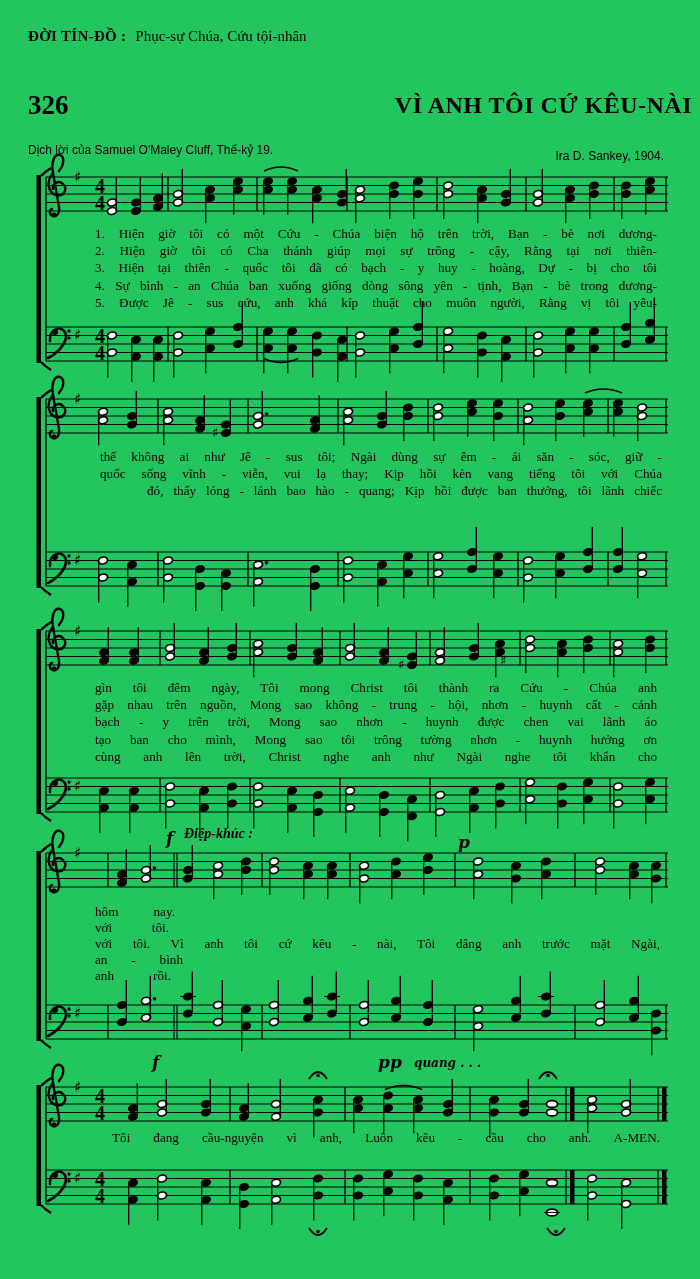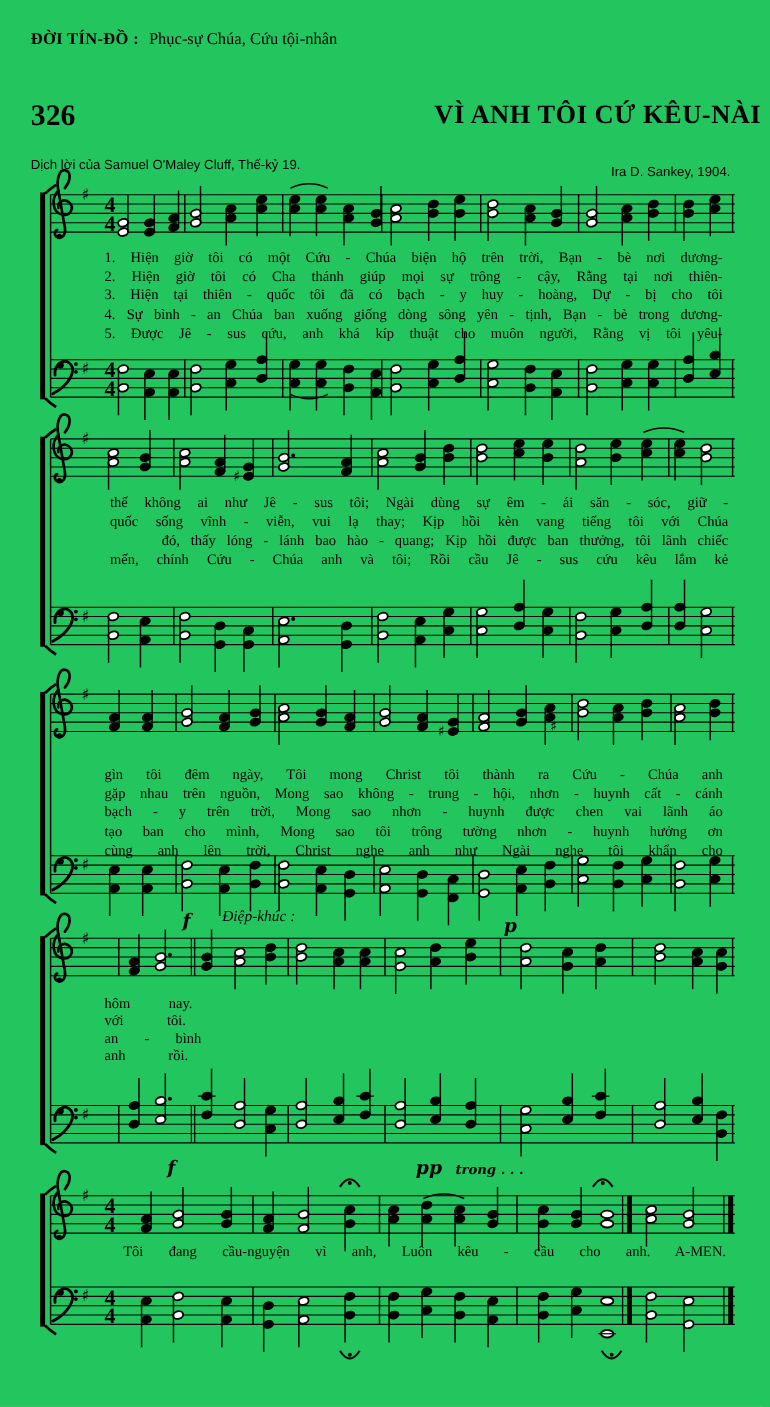--- a/index.html
+++ b/index.html
@@ -393,21 +393,20 @@
           <ellipse cx="642" cy="176.25" rx="4.6" ry="3.4" transform="rotate(-16 642 176.25)" fill="#fff" stroke="#000" stroke-width="1.7"></ellipse>
           <ellipse cx="642" cy="193.25" rx="4.6" ry="3.4" transform="rotate(-16 642 193.25)" fill="#fff" stroke="#000" stroke-width="1.7"></ellipse>
           <line x1="637.7" y1="176.25" x2="637.7" y2="218.25" stroke="#000" stroke-width="1.3"></line>
           <text x="212" y="57" font-size="13" font-family="&quot;DejaVu Sans&quot;,sans-serif" fill="#000">♯</text>
           <path d="M 585 13 Q 603.5 5 622 13" fill="none" stroke="#000" stroke-width="1.4"></path>
         </svg>
         <div class="lyrics" style="left: 100px; top: 70px; width: 562px;">
           <div class="lyric-line" style="height: 17.2px;">thế không ai như Jê - sus tôi; Ngài dùng sự êm - ái săn - sóc, giữ -</div>
           <div class="lyric-line" style="height: 17.2px;">quốc sống vĩnh - viễn, vui lạ thay; Kịp hồi kèn vang tiếng tôi với Chúa</div>
           <div class="lyric-line" style="height: 17.2px; margin-left: 47px;">đó, thấy lóng - lánh bao hào - quang; Kịp hồi được ban thưởng, tôi lãnh chiếc</div>
-          <div class="lyric-line" style="height: 17.2px;">mến, chính Cứu - Chúa anh và tôi; Rồi cầu Jê - sus cứu kêu lắm kẻ</div>
         </div>
       </div>
       <div class="system" style="top: 612px; height: 234px;">
         <svg width="700" height="234" viewBox="0 0 700 234">
           <g>
             <rect x="36.5" y="17" width="4.5" height="185" fill="#000"></rect>
             <path d="M 41 18 Q 46 13 51 10" fill="none" stroke="#000" stroke-width="2.4"></path>
             <path d="M 41 201 Q 46 206 51 209" fill="none" stroke="#000" stroke-width="2.4"></path>
           </g>
           <line x1="46" y1="19" x2="46" y2="200" stroke="#000" stroke-width="1.3"></line>
@@ -567,21 +566,21 @@
           <ellipse cx="650" cy="27.5" rx="4.6" ry="3.4" transform="rotate(-16 650 27.5)" fill="#000" stroke="#000" stroke-width="1"></ellipse>
           <ellipse cx="650" cy="36" rx="4.6" ry="3.4" transform="rotate(-16 650 36)" fill="#000" stroke="#000" stroke-width="1"></ellipse>
           <line x1="645.7" y1="27.5" x2="645.7" y2="61" stroke="#000" stroke-width="1.3"></line>
           <ellipse cx="650" cy="170.25" rx="4.6" ry="3.4" transform="rotate(-16 650 170.25)" fill="#000" stroke="#000" stroke-width="1"></ellipse>
           <ellipse cx="650" cy="187.25" rx="4.6" ry="3.4" transform="rotate(-16 650 187.25)" fill="#000" stroke="#000" stroke-width="1"></ellipse>
           <line x1="645.7" y1="170.25" x2="645.7" y2="212.25" stroke="#000" stroke-width="1.3"></line>
           <text x="398" y="57" font-size="13" font-family="&quot;DejaVu Sans&quot;,sans-serif" fill="#000">♯</text>
           <text x="500" y="52.75" font-size="13" font-family="&quot;DejaVu Sans&quot;,sans-serif" fill="#000">♯</text>
         </svg>
         <div class="lyrics" style="left: 95px; top: 69px; width: 562px;">
-          <div class="lyric-line" style="height: 17.2px; margin-top: 16px;">gìn tôi đêm ngày, Tôi mong Christ tôi thành ra Cứu - Chúa anh</div>
+          <div class="lyric-line" style="height: 17.2px;">gìn tôi đêm ngày, Tôi mong Christ tôi thành ra Cứu - Chúa anh</div>
           <div class="lyric-line" style="height: 17.2px;">gặp nhau trên nguồn, Mong sao không - trung - hội, nhơn - huynh cất - cánh</div>
           <div class="lyric-line" style="height: 17.2px;">bạch - y trên trời, Mong sao nhơn - huynh được chen vai lãnh áo</div>
           <div class="lyric-line" style="height: 17.2px;">tạo ban cho mình, Mong sao tôi trông tường nhơn - huynh hưởng ơn</div>
           <div class="lyric-line" style="height: 17.2px;">cùng anh lên trời, Christ nghe anh như Ngài nghe tôi khẩn cho</div>
         </div>
       </div>
       <div class="system" style="top: 818px; height: 255px;">
         <svg width="700" height="255" viewBox="0 0 700 255">
           <g>
             <rect x="36.5" y="33" width="4.5" height="190" fill="#000"></rect>
@@ -740,25 +739,26 @@
           <ellipse cx="656" cy="47.75" rx="4.6" ry="3.4" transform="rotate(-16 656 47.75)" fill="#000" stroke="#000" stroke-width="1"></ellipse>
           <ellipse cx="656" cy="60.5" rx="4.6" ry="3.4" transform="rotate(-16 656 60.5)" fill="#000" stroke="#000" stroke-width="1"></ellipse>
           <line x1="651.7" y1="47.75" x2="651.7" y2="85.5" stroke="#000" stroke-width="1.3"></line>
           <ellipse cx="656" cy="195.5" rx="4.6" ry="3.4" transform="rotate(-16 656 195.5)" fill="#000" stroke="#000" stroke-width="1"></ellipse>
           <ellipse cx="656" cy="212.5" rx="4.6" ry="3.4" transform="rotate(-16 656 212.5)" fill="#000" stroke="#000" stroke-width="1"></ellipse>
           <line x1="651.7" y1="195.5" x2="651.7" y2="237.5" stroke="#000" stroke-width="1.3"></line>
         </svg>
         <div class="lyrics" style="left: 95px; top: 87px; width: 565px;">
           <div class="lyric-line" style="height: 16px; width: 80px;">hôm nay.</div>
           <div class="lyric-line" style="height: 16px; width: 74px;">với tôi.</div>
+          <div class="lyric-line" style="height: 16px; width: 565px;">với tôi. Vì anh tôi cứ kêu - nài, Tôi dâng anh trước mặt Ngài,</div>
           <div class="lyric-line" style="height: 16px; width: 88px;">an - bình</div>
           <div class="lyric-line" style="height: 16px; width: 76px;">anh rồi.</div>
         </div>
         <span class="mark dyn" style="left: 166px; top: 10px;">f</span>
-        <span class="mark lbl" style="left: 202px; top: 8px;">Điệp-khúc :</span>
+        <span class="mark lbl" style="left: 184px; top: 8px; font-weight: bold;">Điệp-khúc :</span>
         <span class="mark dyn" style="left: 458px; top: 14px;">p</span>
       </div>
       <div class="system" style="top: 1035px; height: 215px;">
         <svg width="700" height="215" viewBox="0 0 700 215">
           <g>
             <rect x="36.5" y="50" width="4.5" height="121" fill="#000"></rect>
             <path d="M 41 51 Q 46 46 51 43" fill="none" stroke="#000" stroke-width="2.4"></path>
             <path d="M 41 170 Q 46 175 51 178" fill="none" stroke="#000" stroke-width="2.4"></path>
           </g>
           <line x1="46" y1="52" x2="46" y2="169" stroke="#000" stroke-width="1.3"></line>
@@ -908,16 +908,16 @@
           <path d="M 309 193 Q 318 207 327 193" fill="none" stroke="#000" stroke-width="1.8"></path>
           <circle cx="318" cy="196.5" r="1.8" fill="#000"></circle>
           <path d="M 547 193 Q 556 207 565 193" fill="none" stroke="#000" stroke-width="1.8"></path>
           <circle cx="556" cy="196.5" r="1.8" fill="#000"></circle>
         </svg>
         <div class="lyrics" style="left: 112px; top: 96px; width: 548px;">
           <div class="lyric-line" style="height: 17px;">Tôi đang cầu-nguyện vì anh, Luôn kêu - cầu cho anh. A-MEN.</div>
         </div>
         <span class="mark dyn" style="left: 152px; top: 17px;">f</span>
         <span class="mark dyn" style="left: 378px; top: 17px;">pp</span>
-        <span class="mark rall" style="left: 414px; top: 21px;">trong . . .</span>
+        <span class="mark rall" style="left: 414px; top: 21px;">quang . . .</span>
       </div>
     </div>
 </div>
 
 </body></html>

